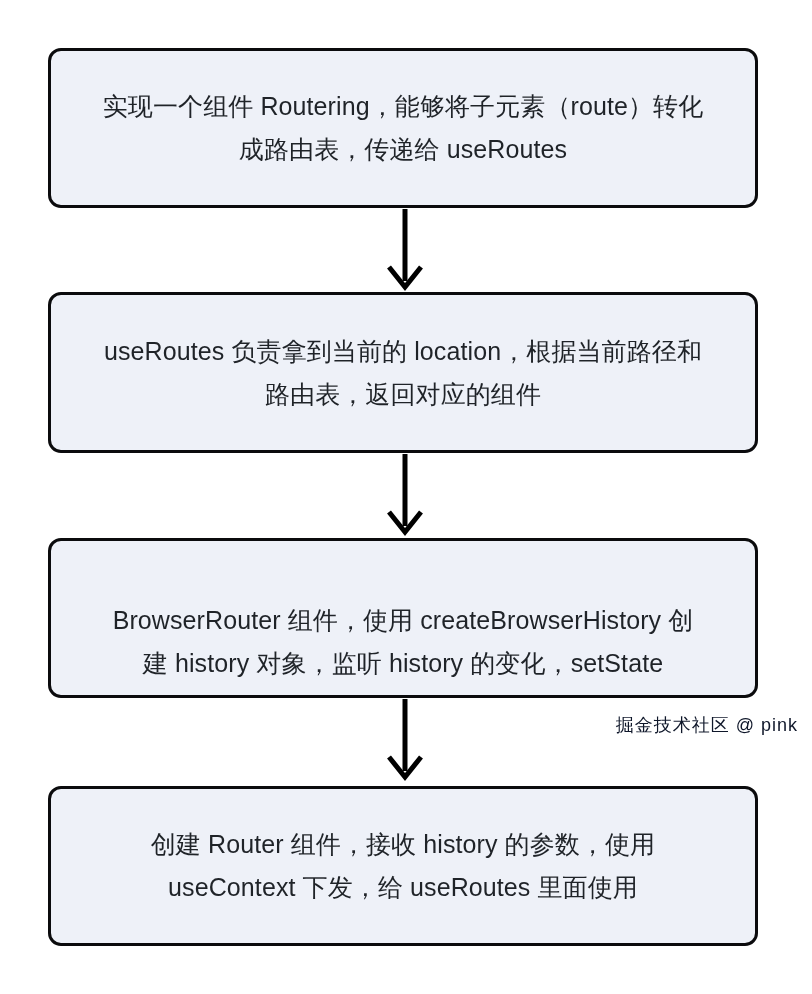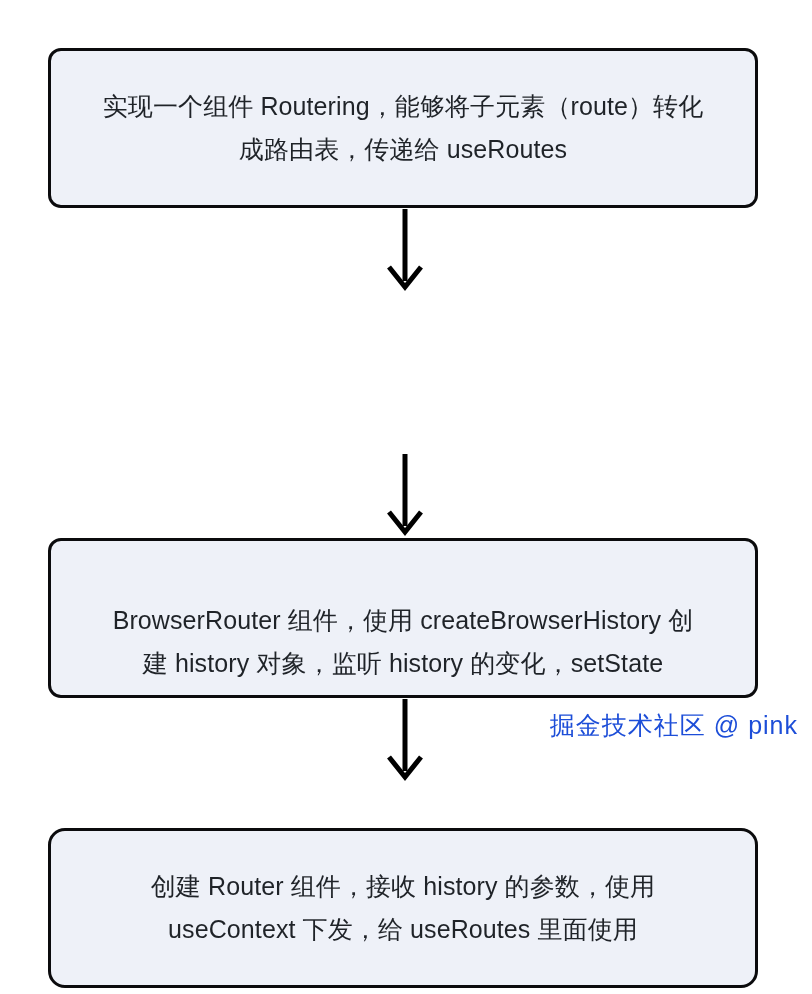--- a/index.html
+++ b/index.html
@@ -43,21 +43,21 @@
     color: #1f2328;
     text-align: center;
     letter-spacing: 0.1px;
     white-space: pre-line;
     font-weight: 400;
   }
 
   #node-1 { top: 48px;  height: 160px; }
   #node-2 { top: 292px; height: 161px; }
   #node-3 { top: 538px; height: 160px; align-items: flex-end; }
-  #node-4 { top: 828px; height: 160px; border-radius: 17px; }
+  #node-4 { top: 786px; height: 160px; }
 
   
   .connector {
     position: absolute;
     left: 381px;
     width: 48px;
     height: 86px;
   }
 
   #connector-1 { top: 207px; }
@@ -68,23 +68,23 @@
     display: block;
     width: 48px;
     height: 86px;
   }
 
   
   #watermark {
     position: absolute;
     right: 14px;
     bottom: 14px;
-    font-size: 25px;
+    font-size: 18px;
     line-height: 30px;
-    color: #1d4ed8;
+    color: #0f172a;
     white-space: nowrap;
     letter-spacing: 1px;
     font-weight: 400;
   }
 </style>
 </head>
 <body>
 
 <div id="flowchart">
 
@@ -93,20 +93,24 @@
 成路由表，传递给 useRoutes</div>
   </div>
 
   <div class="connector" id="connector-1">
     <svg viewBox="0 0 48 86" xmlns="http://www.w3.org/2000/svg">
       <line x1="24" y1="2" x2="24" y2="74" stroke="#000000" stroke-width="5"></line>
       <path d="M 8 60 L 24 80 L 40 60" fill="none" stroke="#000000" stroke-width="5" stroke-linecap="butt" stroke-linejoin="miter"></path>
     </svg>
   </div>
 
+  <div class="node" id="node-2">
+    <div class="node-text">useRoutes 负责拿到当前的 location，根据当前路径和
+路由表，返回对应的组件</div>
+  </div>
 
   <div class="connector" id="connector-2">
     <svg viewBox="0 0 48 86" xmlns="http://www.w3.org/2000/svg">
       <line x1="24" y1="2" x2="24" y2="74" stroke="#000000" stroke-width="5"></line>
       <path d="M 8 60 L 24 80 L 40 60" fill="none" stroke="#000000" stroke-width="5" stroke-linecap="butt" stroke-linejoin="miter"></path>
     </svg>
   </div>
 
   <div class="node" id="node-3">
     <div class="node-text">BrowserRouter 组件，使用 createBrowserHistory 创

